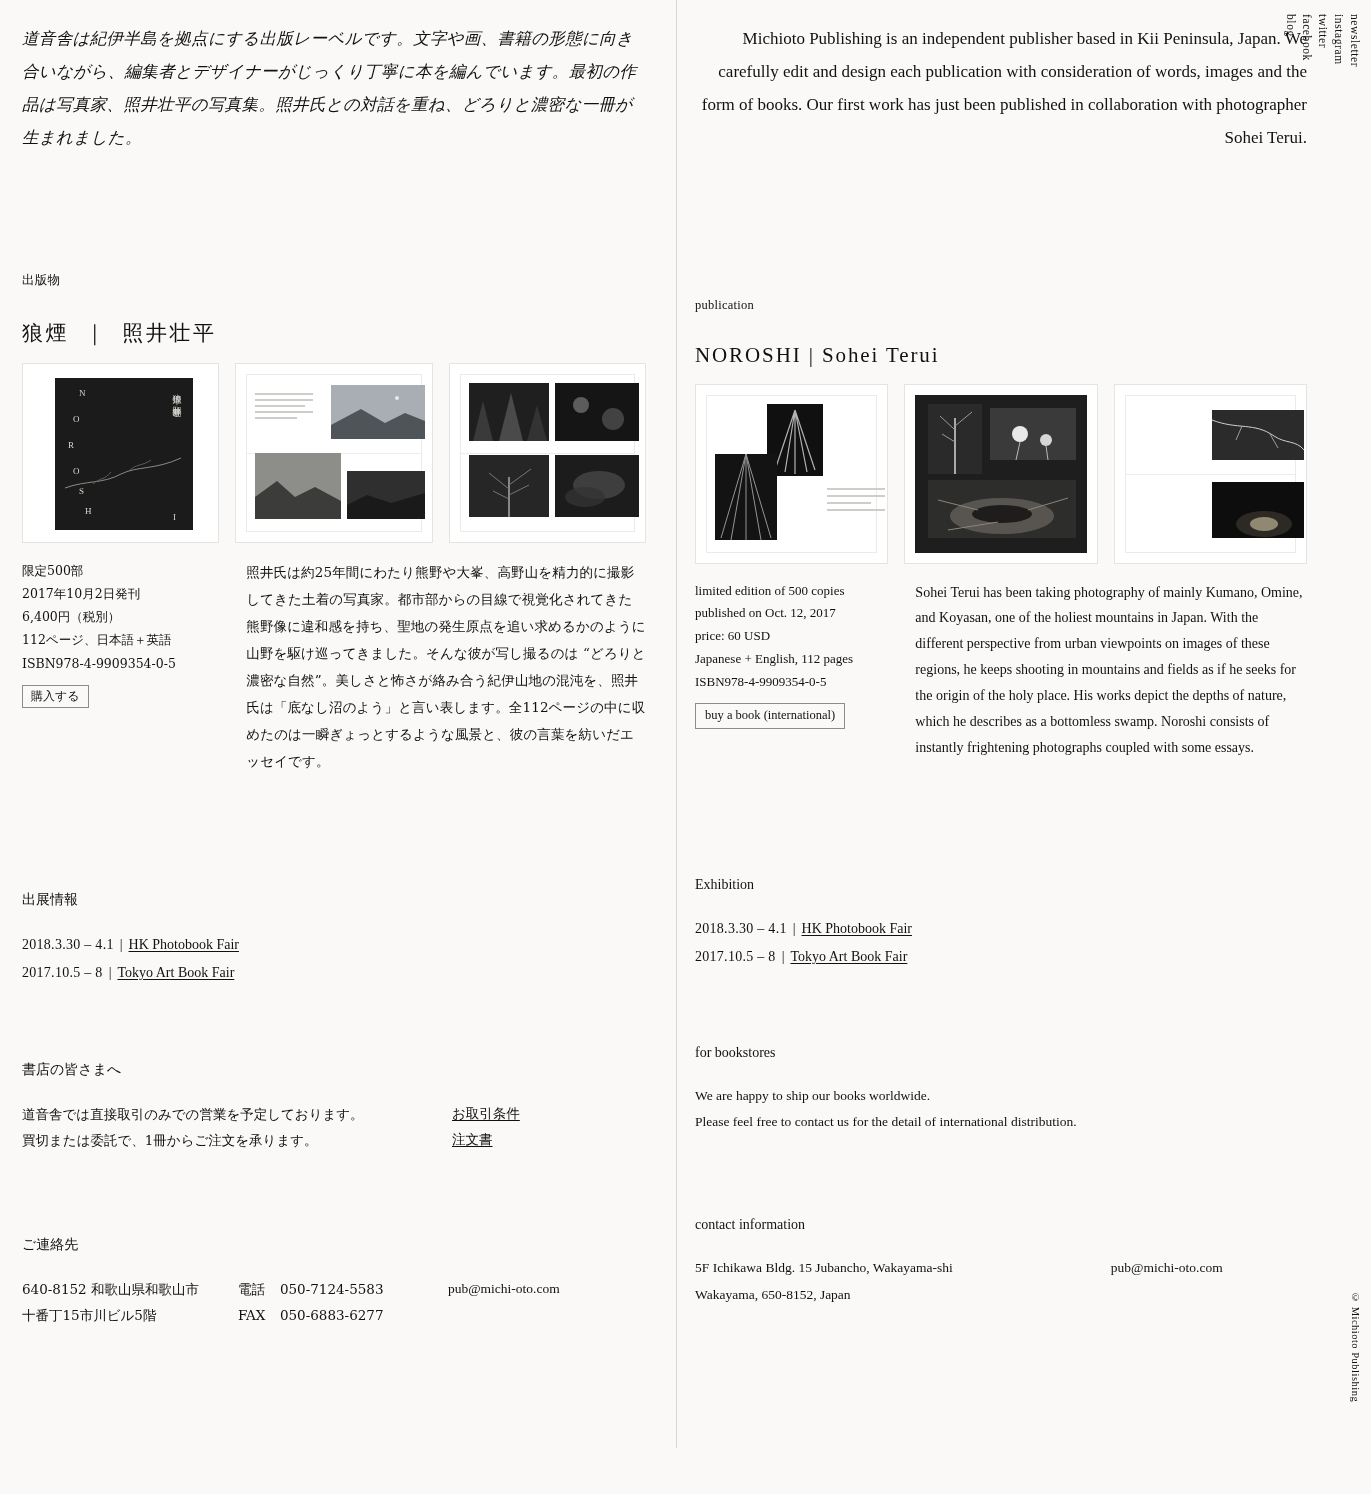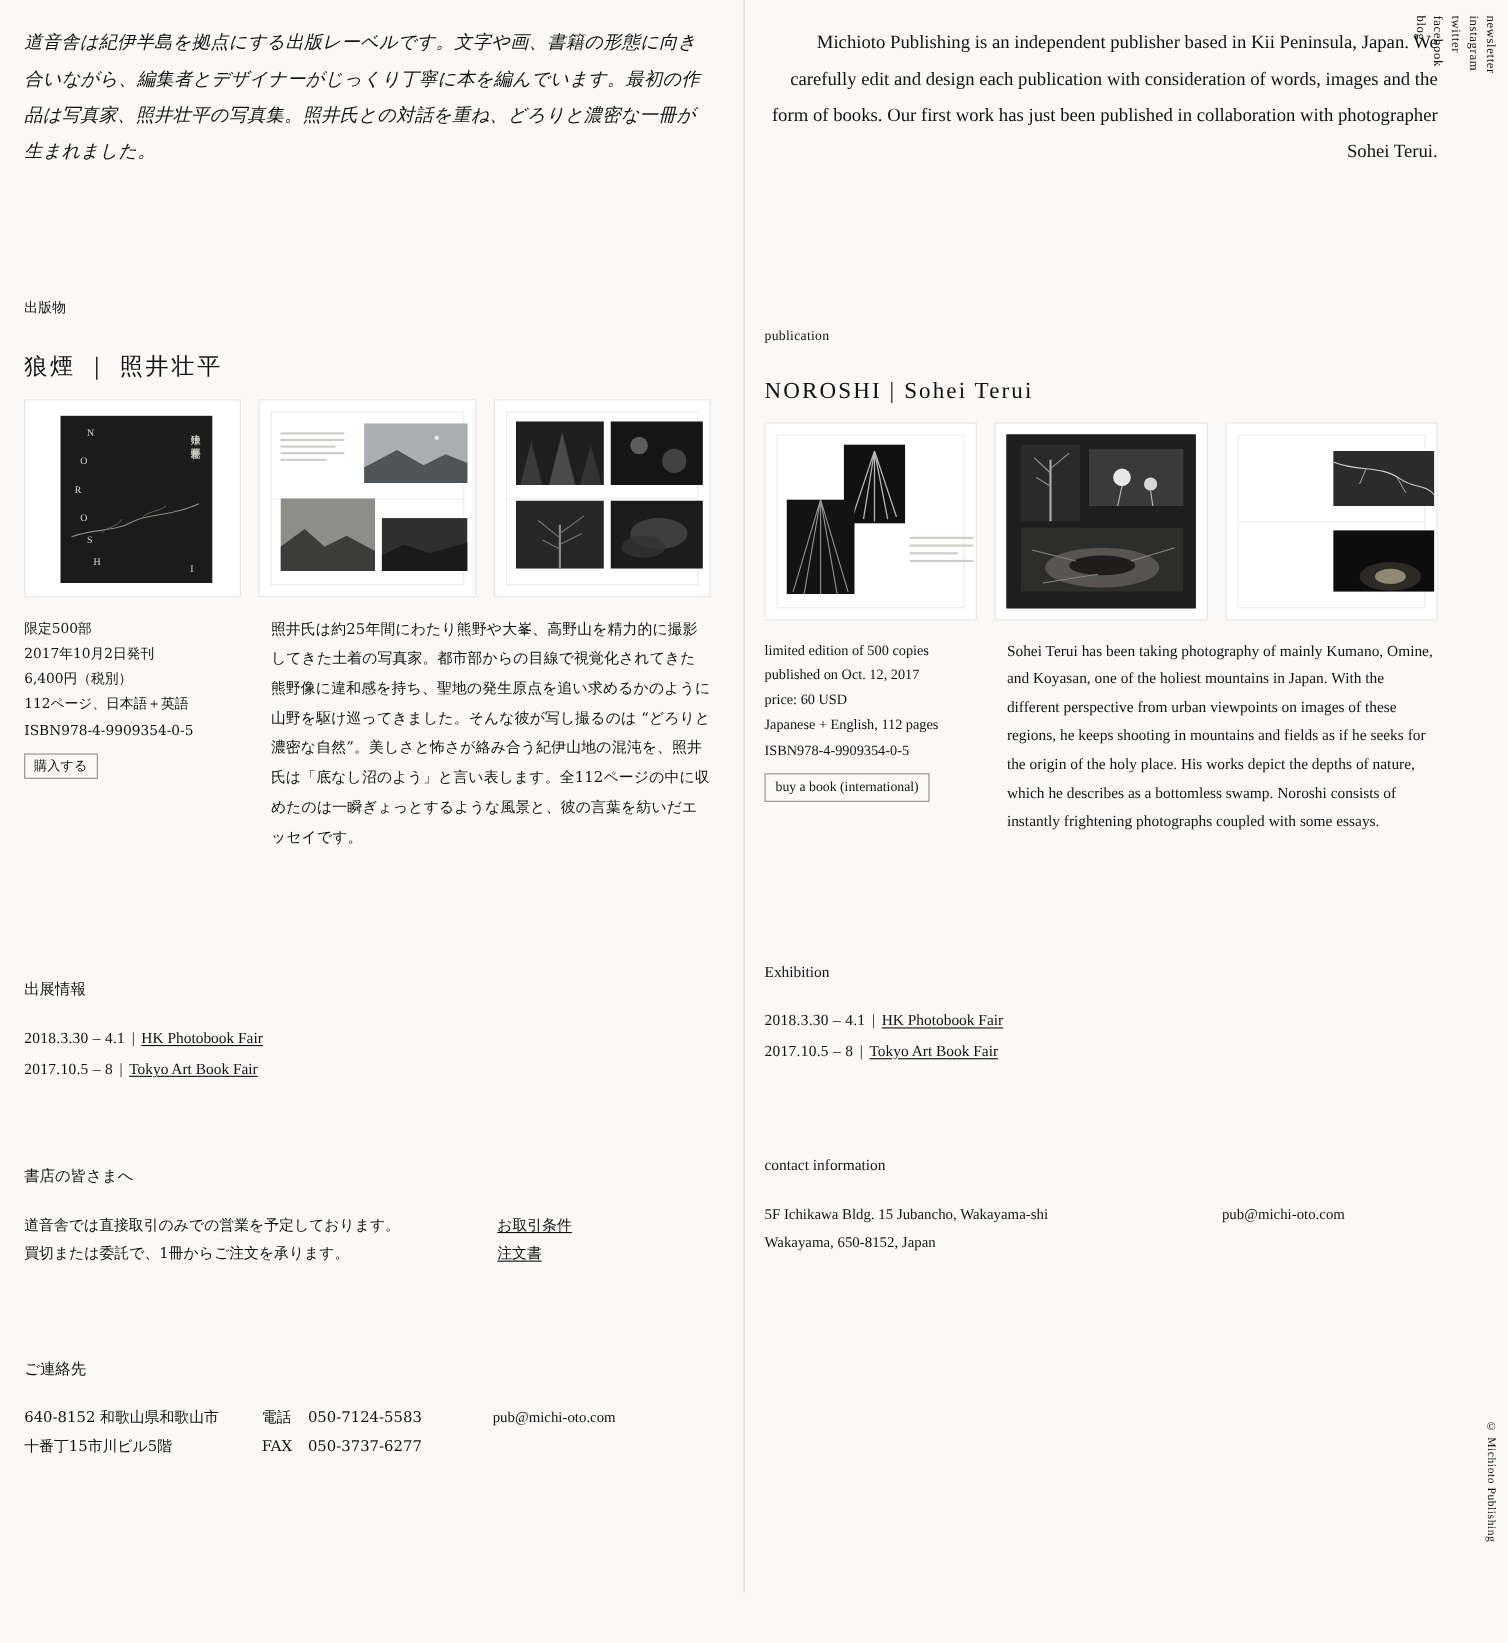--- a/index.html
+++ b/index.html
@@ -96,21 +96,21 @@
     letter-spacing: 0.02em;
     margin: 0 0 0 0;
     color: #111;
   }
   .sec-label-jp { font-family: "DejaVu Serif", serif; font-size: 12.5px; }
 
   .title-jp {
     font-size: 21px;
     letter-spacing: 0.12em;
     margin: 0;
-    font-family: Liberation Sans, sans-serif;
+    font-family: Liberation Mono, monospace;
     font-weight: normal;
   }
   .title-en {
     font-size: 21px;
     letter-spacing: 0.09em;
     margin: 0;
     font-weight: normal;
   }
 
   
@@ -386,21 +386,21 @@
 
     <div class="block" style="margin-top:82px">
       <div class="block-head sec-label-jp">ご連絡先</div>
       <div class="contact-row">
         <div class="c1 bs-left-jp">
           <div>640-8152 和歌山県和歌山市</div>
           <div>十番丁15市川ビル5階</div>
         </div>
         <div class="c2 bs-left-jp">
           <div><span class="lbl">電話</span><span>050-7124-5583</span></div>
-          <div><span class="lbl">FAX</span><span>050-3737-6277</span></div>
+          <div><span class="lbl">FAX</span><span>050-6883-6277</span></div>
         </div>
         <div class="c3">
           <a class="mail" href="#">pub@michi-oto.com</a>
         </div>
       </div>
     </div>
   </div>
 
   <div class="col col-en">
 
@@ -486,20 +486,27 @@
     <div class="block" style="margin-top:116px">
       <div class="block-head">Exhibition</div>
       <div class="exh-line">
         <span class="date">2018.3.30 – 4.1</span><span class="sep">|</span><a href="#">HK Photobook Fair</a>
       </div>
       <div class="exh-line">
         <span class="date">2017.10.5 – 8</span><span class="sep">|</span><a href="#">Tokyo Art Book Fair</a>
       </div>
     </div>
 
+    <div class="block" style="margin-top:74px">
+      <div class="block-head">for bookstores</div>
+      <div class="bs-left" style="width:620px">
+        <div>We are happy to ship our books worldwide.</div>
+        <div>Please feel free to contact us for the detail of international distribution.</div>
+      </div>
+    </div>
 
     <div class="block" style="margin-top:82px">
       <div class="block-head">contact information</div>
       <div class="contact-row">
         <div style="width:424px">
           <div>5F Ichikawa Bldg. 15 Jubancho, Wakayama-shi</div>
           <div>Wakayama, 650-8152, Japan</div>
         </div>
         <div class="c3">
           <a class="mail" href="#">pub@michi-oto.com</a>

